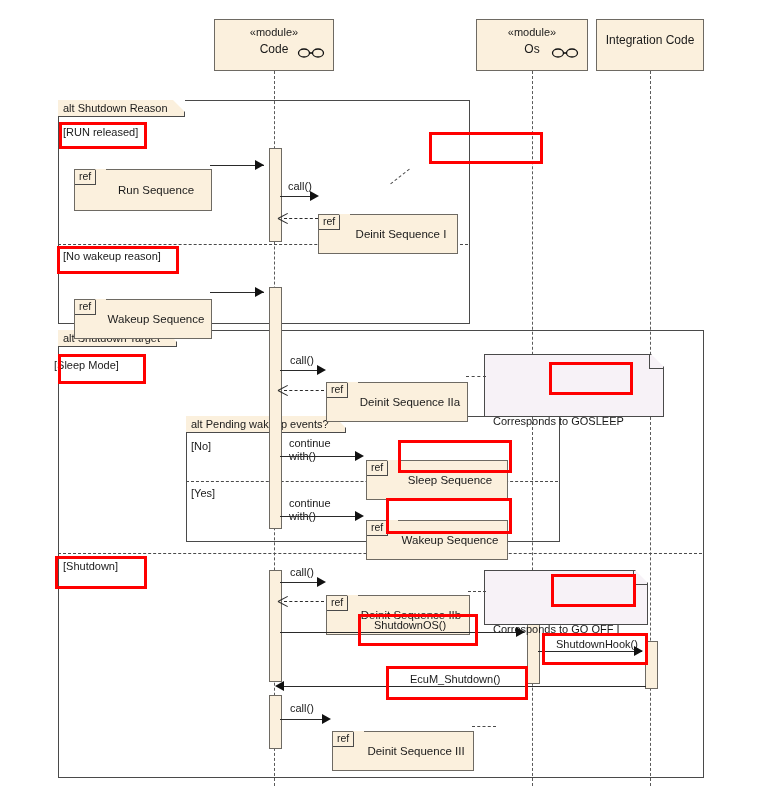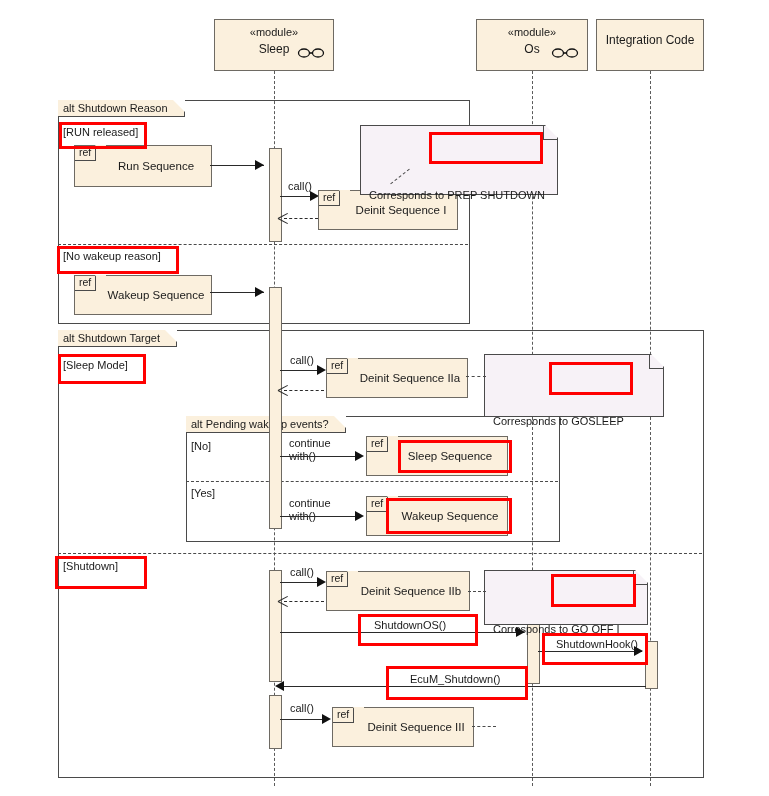--- a/index.html
+++ b/index.html
@@ -75,20 +75,21 @@
   }
 
   
   .refbox{
     position:absolute;
     background:#fbf0dd;
     border:1.4px solid #6e6a63;
     display:flex;align-items:center;justify-content:center;
     font-size:11.5px;
     text-align:right;
+    margin-top:24px;
   }
   .refbox .reftag{
     position:absolute;left:0;top:0;
     background:#fbf0dd;
     border-right:1.2px solid #4a4a4a;
     border-bottom:1.2px solid #4a4a4a;
     padding:1px 4px 1px 4px;
     font-size:10.5px;
     line-height:1.1;
   }
@@ -187,21 +188,21 @@
     white-space:nowrap;
   }
 </style>
 </head>
 <body>
 
 <div id="canvas">
 
   <div class="abs lifeline-head" style="left:214px;top:19px;width:120px;height:52px;">
     <span class="stereotype">«module»</span>
-    <span class="part-name">Sleep</span>
+    <span class="part-name">Code</span>
     <span class="ball-socket">
       <svg width="28" height="12" viewBox="0 0 28 12">
         <ellipse cx="7" cy="6" rx="5.5" ry="4" fill="none" stroke="#111" stroke-width="1.3"></ellipse>
         <ellipse cx="21" cy="6" rx="5.5" ry="4" fill="none" stroke="#111" stroke-width="1.3"></ellipse>
         <line x1="12" y1="6" x2="16" y2="6" stroke="#111" stroke-width="1.6"></line>
       </svg>
     </span>
   </div>
 
   <div class="abs lifeline-head" style="left:476px;top:19px;width:112px;height:52px;">
@@ -225,21 +226,21 @@
   <div class="lifeline" style="left:650px;top:71px;height:715px;"></div>
 
   <div class="frame" style="left:58px;top:100px;width:410px;height:222px;"></div>
   <div class="frame-label" style="left:58px;top:100px;">alt Shutdown Reason</div>
   <div class="guard" style="left:63px;top:126px;">[RUN released]</div>
   <div class="divider" style="left:58px;top:244px;width:410px;"></div>
   <div class="guard" style="left:63px;top:250px;">[No wakeup reason]</div>
 
   <div class="frame" style="left:58px;top:330px;width:644px;height:446px;"></div>
   <div class="frame-label" style="left:58px;top:330px;">alt Shutdown Target</div>
-  <div class="guard" style="left:63px;top:359px;text-align:right;">[Sleep Mode]</div>
+  <div class="guard" style="left:54px;top:359px;text-align:right;">[Sleep Mode]</div>
   <div class="divider" style="left:58px;top:553px;width:644px;"></div>
   <div class="guard" style="left:63px;top:560px;">[Shutdown]</div>
 
   <div class="frame" style="left:186px;top:416px;width:372px;height:124px;"></div>
   <div class="frame-label" style="left:186px;top:416px;">alt Pending wakeup events?</div>
   <div class="guard" style="left:191px;top:440px;text-align:center;">[No]</div>
   <div class="divider" style="left:186px;top:481px;width:372px;"></div>
   <div class="guard" style="left:191px;top:487px;">[Yes]</div>
 
   <div class="activation" style="left:269px;top:148px;height:92px;"></div>
@@ -260,25 +261,20 @@
   <div class="msg-label" style="left:288px;top:180px;">call()</div>
   <div class="msg-line" style="left:280px;top:196px;width:36px;"></div>
   <div class="arrow-r" style="left:310px;top:191px;"></div>
   <div class="refbox" style="left:318px;top:190px;width:138px;height:38px;">
     <span class="reftag">ref</span>
     <span style="padding-left:26px;">Deinit Sequence I</span>
   </div>
   <div class="msg-line dashed" style="left:284px;top:218px;width:34px;"></div>
   <div class="arrow-l-open" style="left:278px;top:213px;"></div>
 
-  <div class="note" style="left:360px;top:125px;width:180px;height:48px;padding-top:16px;">
-    <span class="dogear"></span>
-    <span class="dogear2"></span>
-    <span>Corresponds to PREP SHUTDOWN</span>
-  </div>
   <div class="note-anchor" style="left:388px;top:176px;width:24px;transform:rotate(-38deg);"></div>
 
   <div class="refbox" style="left:74px;top:275px;width:136px;height:38px;">
     <span class="reftag">ref</span>
     <span style="padding-left:26px;">Wakeup Sequence</span>
   </div>
   <div class="msg-line" style="left:210px;top:292px;width:54px;"></div>
   <div class="arrow-r" style="left:255px;top:287px;"></div>
 
   <div class="msg-label" style="left:290px;top:354px;">call()</div>

